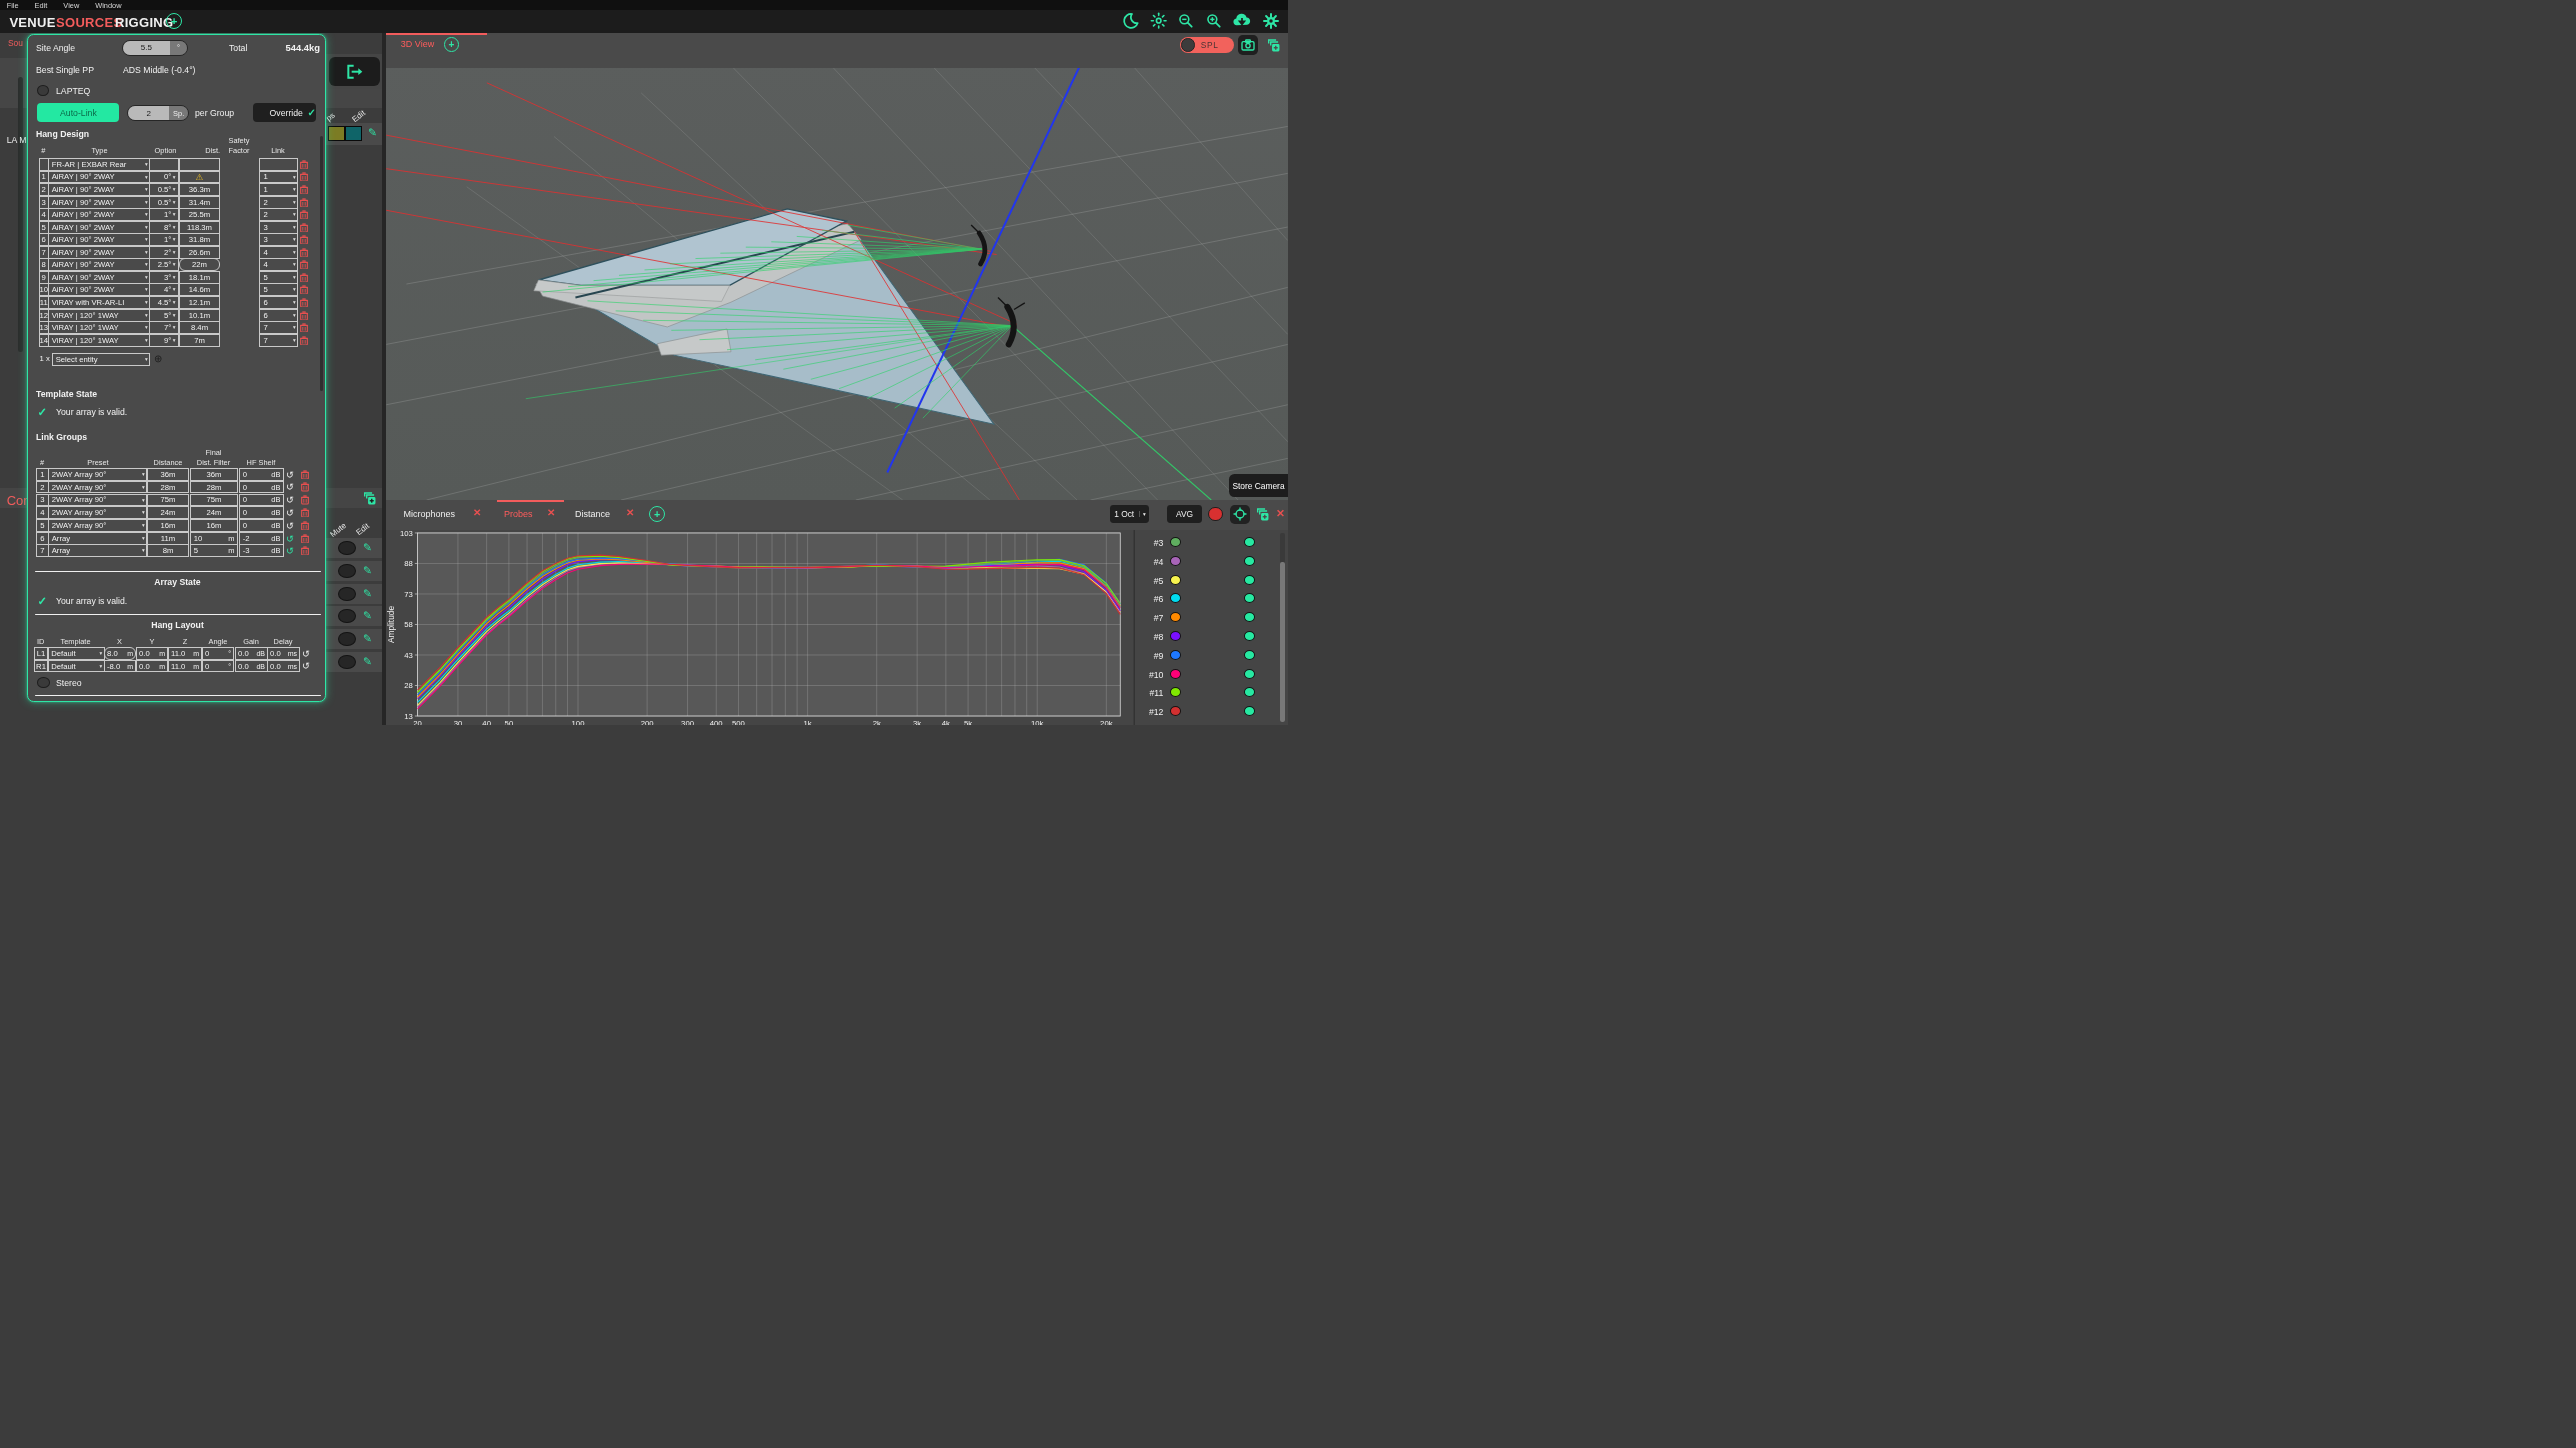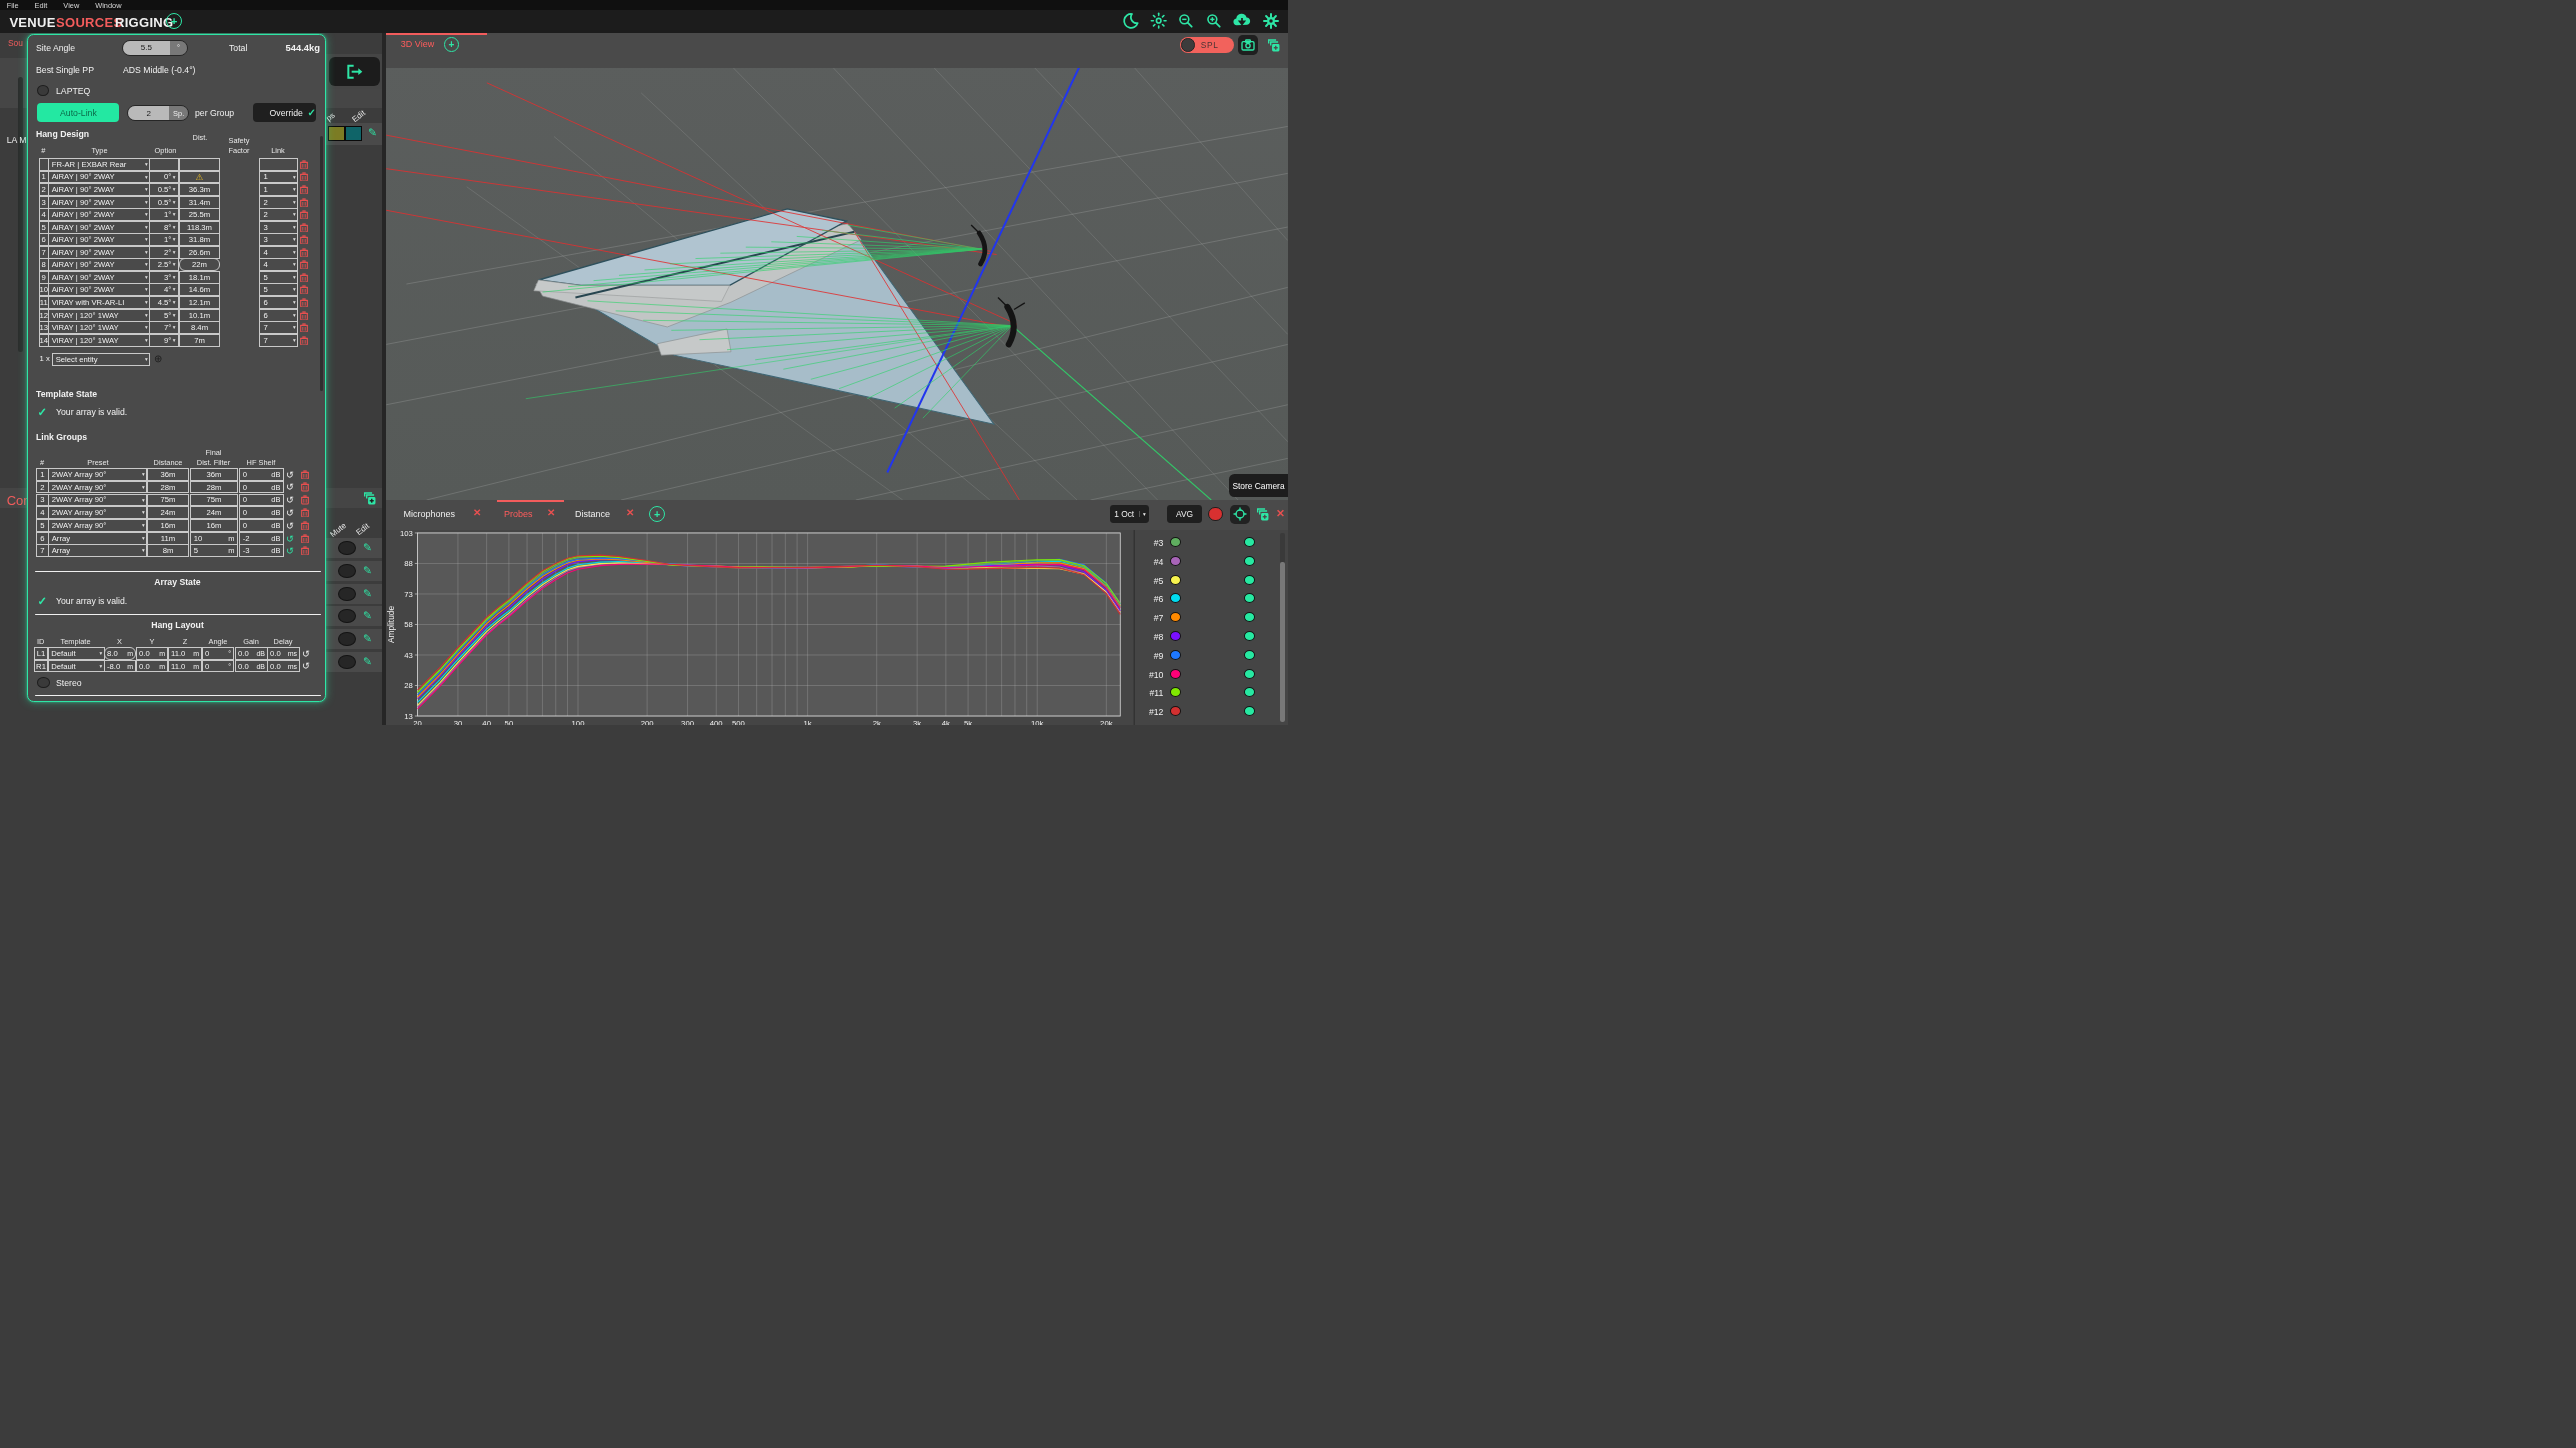--- a/index.html
+++ b/index.html
@@ -248,21 +248,21 @@
       <span style="font-size:8.7px; color:#f0f0f0;">Override</span>
       <span class="check" style="font-size:10px;">✓</span>
     </div>
 
     <span class="abs lbl bold" style="left:8px; top:94px;">Hang Design</span>
 
     <span class="abs" style="left:193px; top:101px; width:36px; text-align:center; font-size:7.4px; color:#e8e8e8;">Safety</span>
     <span class="abs" style="left:10.7px;  top:111px; width:9.4px;  text-align:center; font-size:7.4px; color:#e8e8e8;">#</span>
     <span class="abs" style="left:21px;  top:111px; width:101px; text-align:center; font-size:7.4px; color:#e8e8e8;">Type</span>
     <span class="abs" style="left:123px; top:111px; width:29px;  text-align:center; font-size:7.4px; color:#e8e8e8;">Option</span>
-    <span class="abs" style="left:152px; top:98px; width:40px;  text-align:center; font-size:7.4px; color:#e8e8e8;">Dist.</span>
+    <span class="abs" style="left:152px; top:111px; width:40px;  text-align:right; font-size:7.4px; color:#e8e8e8;">Dist.</span>
     <span class="abs" style="left:193px; top:111px; width:36px;  text-align:center; font-size:7.4px; color:#e8e8e8;">Factor</span>
     <span class="abs" style="left:231px; top:111px; width:38px;  text-align:center; font-size:7.4px; color:#e8e8e8;">Link</span>
 
     <div class="abs" id="hang-rows" style="left:0; top:123px; width:299px; height:208px;">
         <div class="hrow" style="top: 0px; height: 12.5px;">
           <div class="cell center" style="left: 10.7px; width: 10px;"></div>
           <div class="cell" style="left: 20px; width: 102px; padding-left: 2.7px;">FR-AR | EXBAR Rear<span class="caret">▾</span></div>
           <div class="cell" style="left: 121px; width: 30px; justify-content: flex-end; padding-right: 1.3px;"></div>
           <div class="cell center" style="left: 151px; width: 41px;"></div>
           <div class="cell" style="left: 231px; width: 39px; padding-left: 3.4px;"></div>

